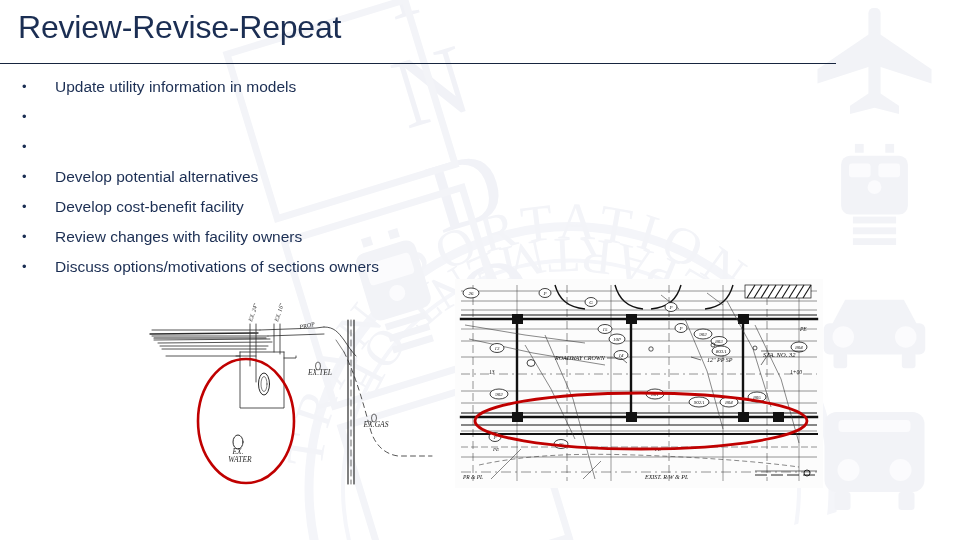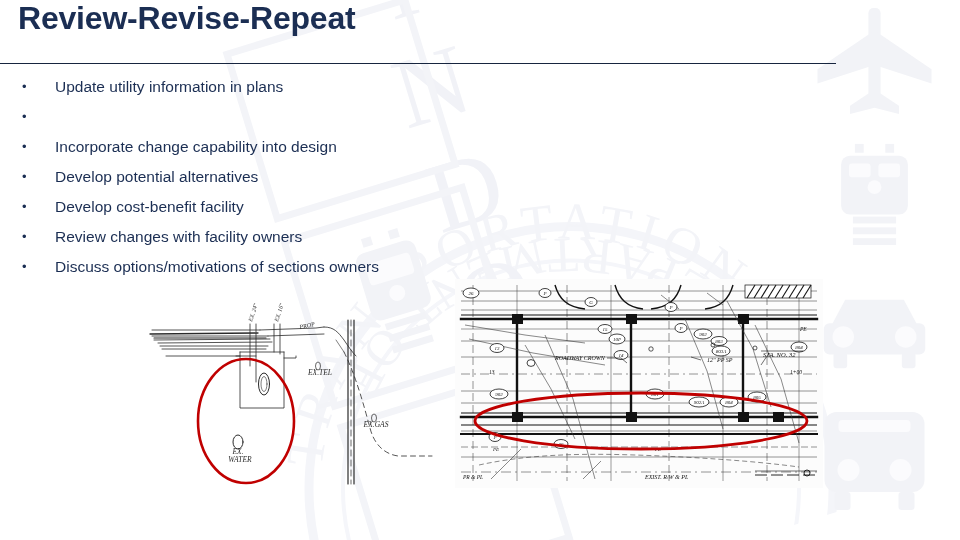--- a/index.html
+++ b/index.html
@@ -47,23 +47,23 @@
     fill: #f2f3f7;
   }
   .wm-icon.plane { top: 6px;   height: 112px; }
   .wm-icon.train { top: 140px; height: 108px; }
   .wm-icon.car   { top: 292px; height: 82px;  }
   .wm-icon.bus   { top: 408px; height: 104px; }
 
   
   .title {
     position: absolute;
-    left: 18px; top: 0;
+    left: 18px; top: 9px;
     font-size: 32px;
-    font-weight: 700;
+    font-weight: 400;
     letter-spacing: -0.2px;
     color: #1b2e53;
     z-index: 4;
     white-space: nowrap;
   }
   .title-rule {
     position: absolute;
     left: 0px; top: 63px;
     width: 836px; height: 0;
     border-top: 1.4px solid #17253f;
@@ -205,30 +205,29 @@
     </div>
   </div>
 
   <div class="title">Review-Revise-Repeat</div>
   <div class="title-rule"></div>
 
   <div class="bullets">
 
     <div class="bullet-row">
       <span class="bullet-dot">•</span>
-      <span class="bullet-text">Update utility information in plans</span>
-    </div>
-
-    <div class="bullet-row">
-      <span class="bullet-dot">•</span>
-    </div>
-
-    <div class="bullet-row">
-      <span class="bullet-dot">•</span>
-      <span class="bullet-text">Incorporate change capability into design</span>
+      <span class="bullet-text">Update utility information in models</span>
+    </div>
+
+    <div class="bullet-row">
+      <span class="bullet-dot">•</span>
+    </div>
+
+    <div class="bullet-row">
+      <span class="bullet-dot">•</span>
     </div>
 
     <div class="bullet-row">
       <span class="bullet-dot">•</span>
       <span class="bullet-text">Develop potential alternatives</span>
     </div>
 
     <div class="bullet-row">
       <span class="bullet-dot">•</span>
       <span class="bullet-text">Develop cost-benefit facility</span>

